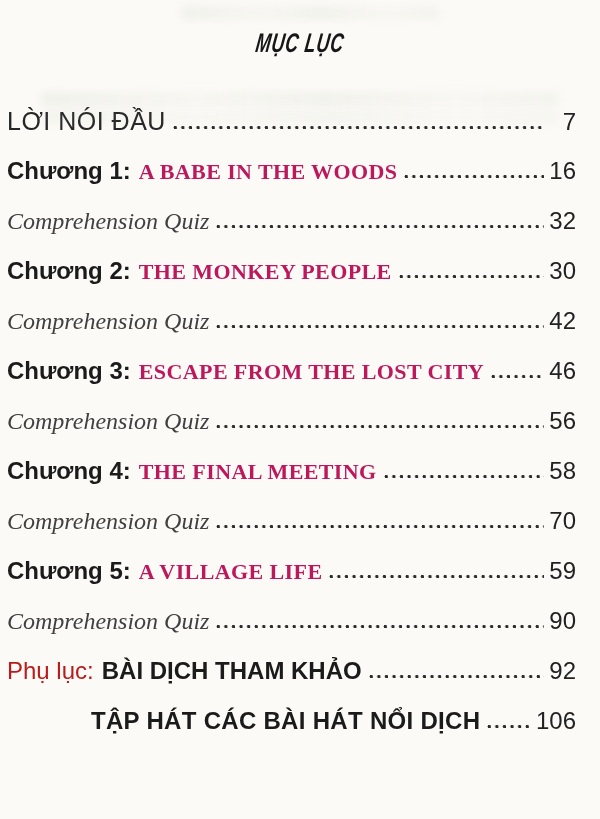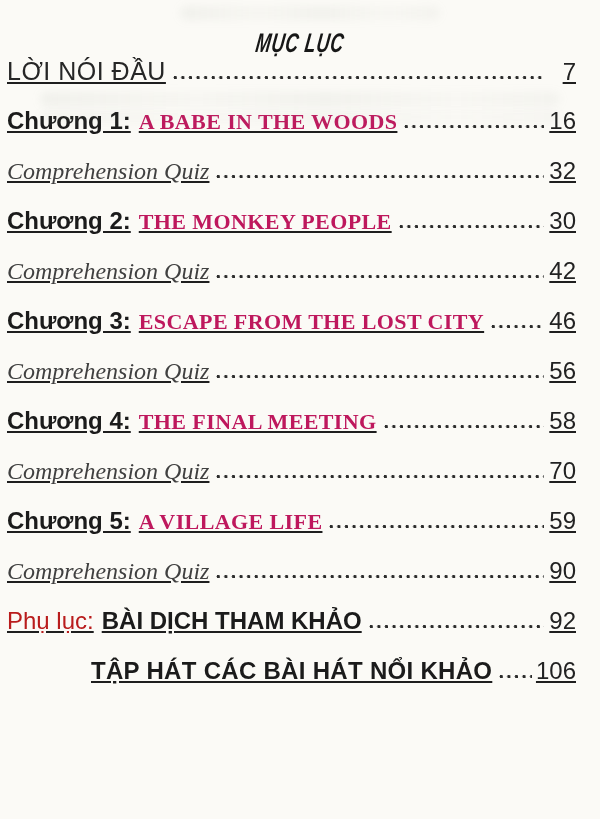--- a/index.html
+++ b/index.html
@@ -45,22 +45,22 @@
     font-style: italic;
     font-size: 25px;
     letter-spacing: 1px;
     color: #171717;
     transform: skewX(-8deg) scale(0.72, 1.08);
     transform-origin: center;
     white-space: nowrap;
   }
 
   .toc {
+    margin-top: 50px;
     padding: 0 24px 0 7px;
-    text-decoration: underline;
   }
   .row {
     display: flex;
     align-items: baseline;
     height: 30px;
     margin-bottom: 20px;
     white-space: nowrap;
   }
   .leader {
     flex: 1;
@@ -221,19 +221,19 @@
     </div>
 
     <div class="row appendix">
       <span class="prefix">Phụ lục:</span>
       <span class="label">BÀI DỊCH THAM KHẢO</span>
       <span class="leader"></span>
       <span class="page-num">92</span>
     </div>
 
     <div class="row finale">
-      <span class="label">TẬP HÁT CÁC BÀI HÁT NỔI KHẢO</span>
+      <span class="label">TẬP HÁT CÁC BÀI HÁT NỔI DỊCH</span>
       <span class="leader"></span>
       <span class="page-num">106</span>
     </div>
 
   </div>
 </div>
 
 </body></html>

